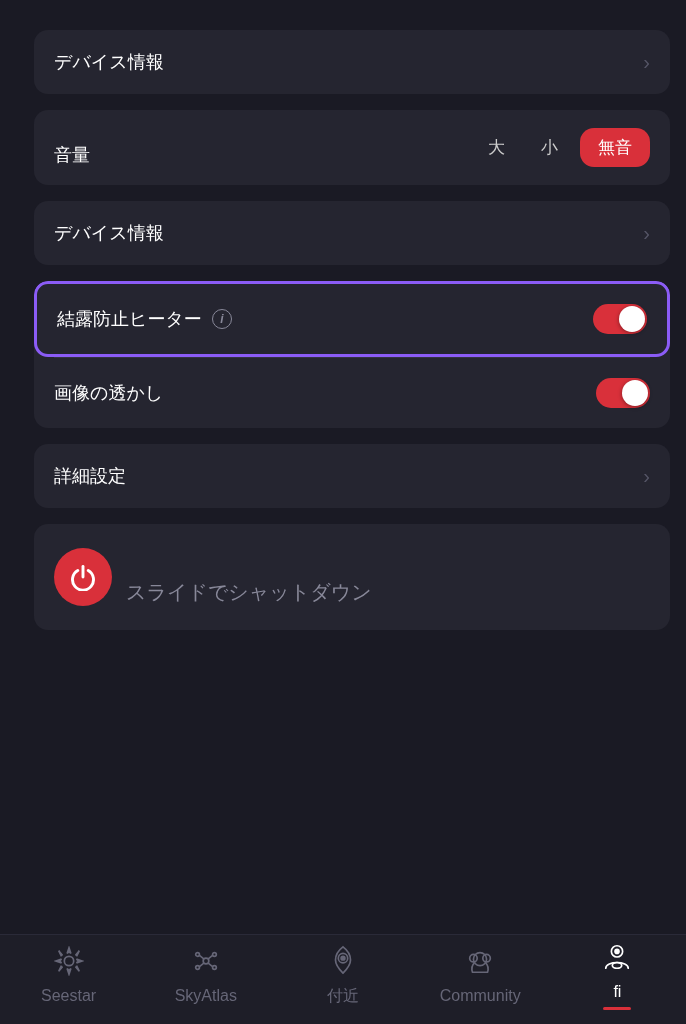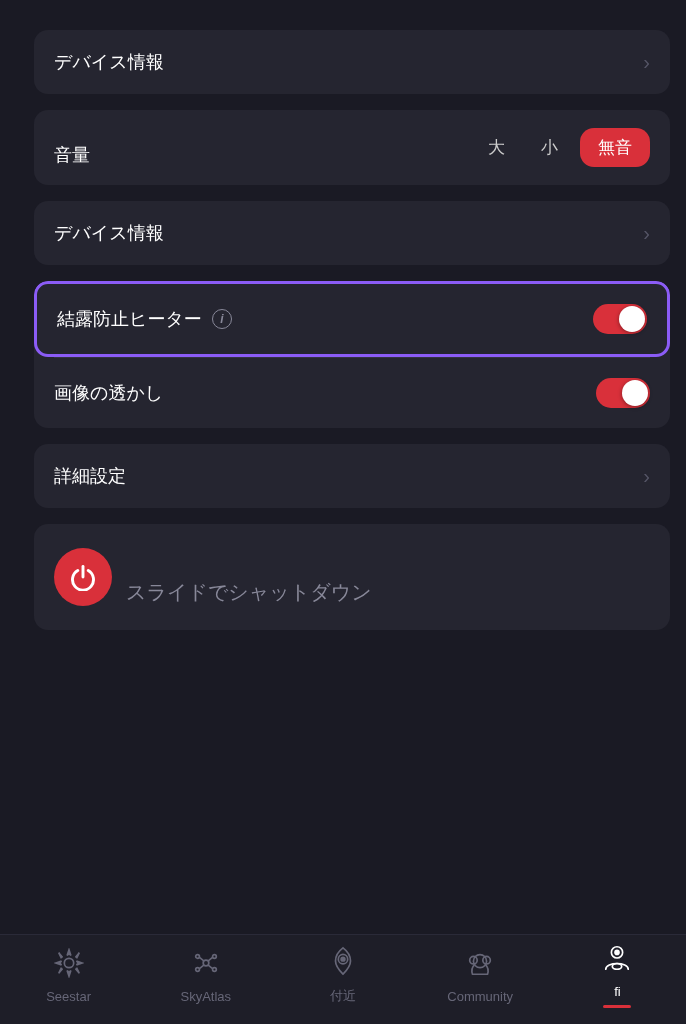--- a/index.html
+++ b/index.html
@@ -213,21 +213,21 @@
     .nav-icon {
       font-size: 28px;
       color: #666677;
     }
 
     .nav-icon.active {
       color: #ffffff;
     }
 
     .nav-label {
-      font-size: 13px;
+      font-size: 16px;
       color: #666677;
     }
 
     .nav-label.active {
       color: #ffffff;
     }
 
     .nav-indicator {
       width: 28px;
       height: 3px;

